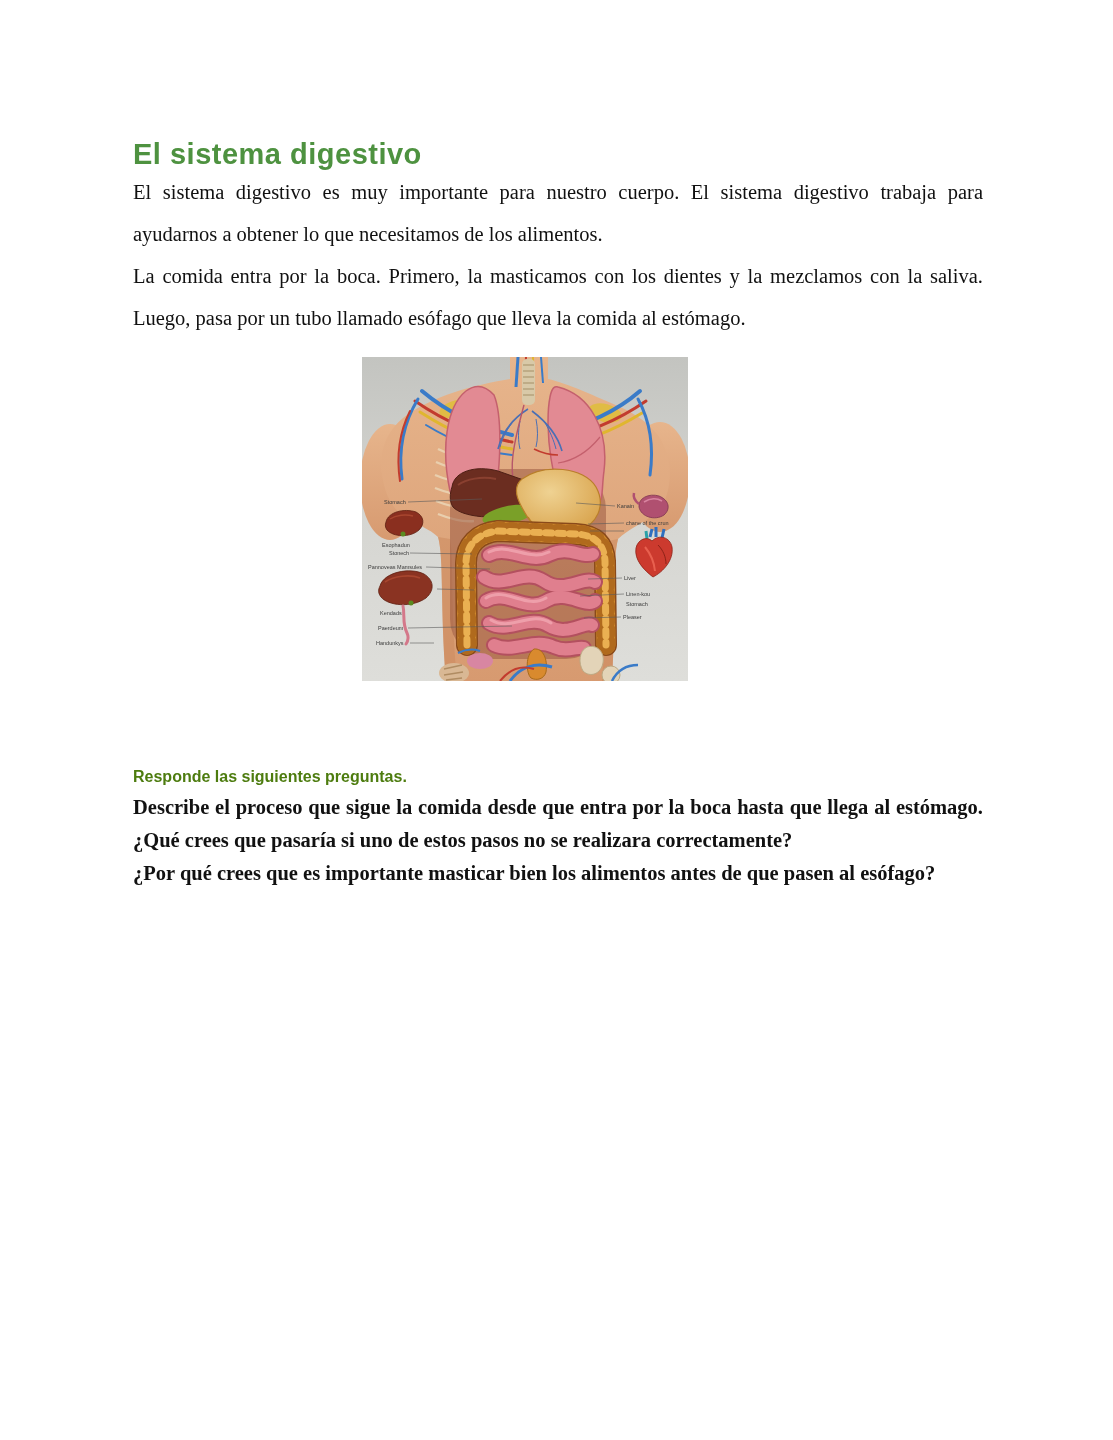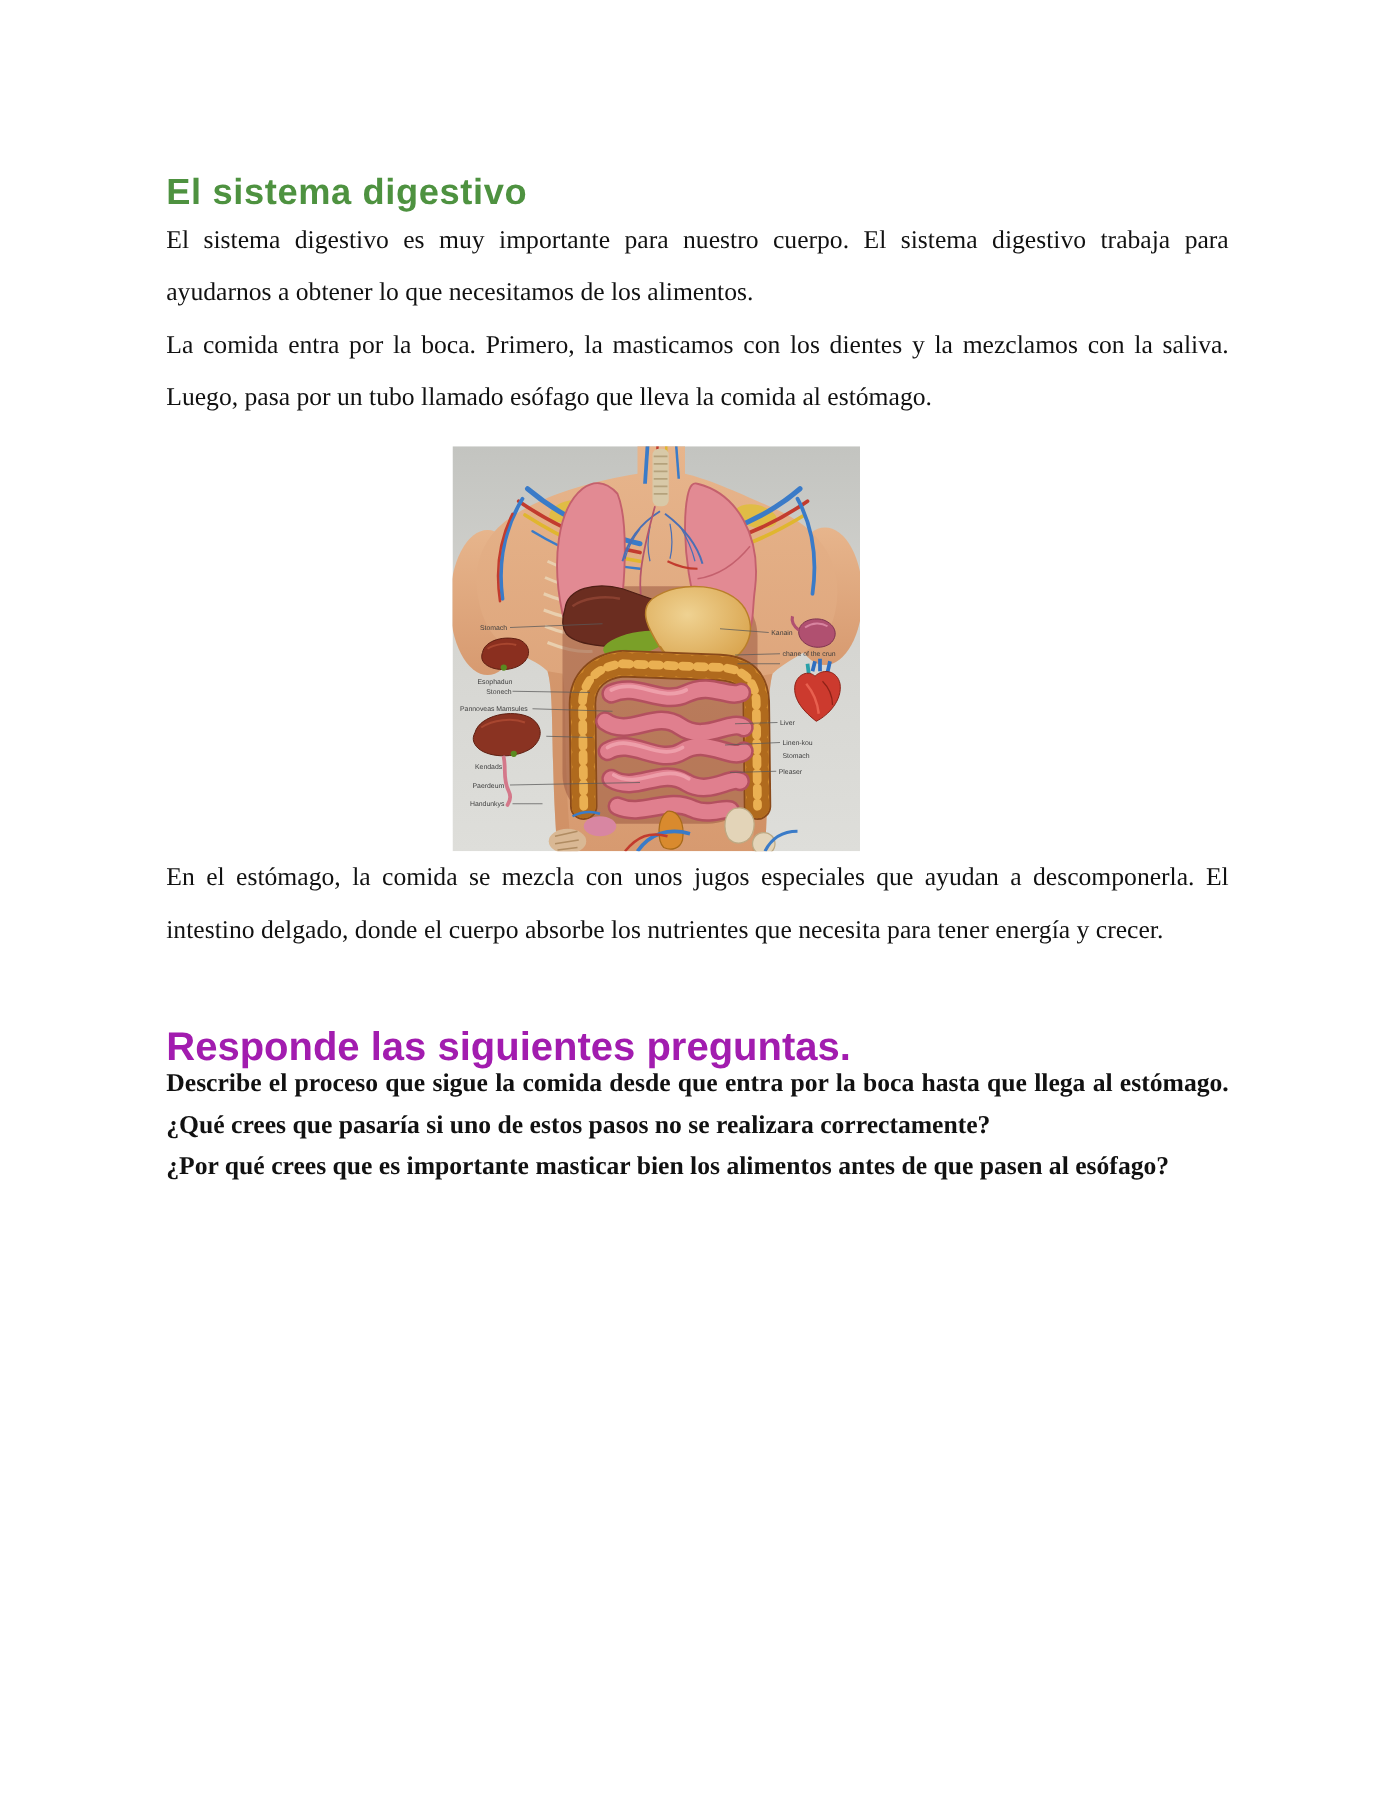--- a/index.html
+++ b/index.html
@@ -31,26 +31,26 @@
   .p1 { margin-top: 42px; }
   .p2 { margin-top: 17px; }
   .p3 { margin-top: 24px; }
   .figure-wrap {
     margin: 18px 0 0 229px;
     width: 326px;
     height: 324px;
   }
   .figure-wrap svg { display:block; width:326px; height:324px; }
   .section-heading {
-    margin: 58px 0 0 0;
+    margin: 82px 0 0 0;
     font-family: "Liberation Sans", sans-serif;
     font-weight: bold;
-    font-size: 32px;
+    font-size: 16px;
     line-height: 28px;
-    color: #a21caf;
+    color: #4d7c0f;
   }
   p.question {
     margin: 0;
     font-size: 20.5px;
     line-height: 33px;
     font-weight: bold;
     text-align: justify;
   }
   .q1 { margin-top: 31px; text-align: left; }
   .q2 { margin-top: 36px; }
@@ -270,21 +270,20 @@
           <text class="fig-label" x="255" y="151">Kanain</text>
           <text class="fig-label" x="264" y="168">chane of the crun</text>
           <text class="fig-label" x="262" y="223">Liver</text>
           <text class="fig-label" x="264" y="239">Linen-kou</text>
           <text class="fig-label" x="264" y="249">Stomach</text>
           <text class="fig-label" x="261" y="262">Pleaser</text>
         </g>
       </svg>
     </div>
 
-    <p class="body p3">En el estómago, la comida se mezcla con unos jugos especiales que ayudan a descomponerla. El intestino delgado, donde el cuerpo absorbe los nutrientes que necesita para tener energía y crecer.</p>
 
     <h2 class="section-heading">Responde las siguientes preguntas.</h2>
 
     <p class="question q2">Describe el proceso que sigue la comida desde que entra por la boca hasta que llega al estómago. ¿Qué crees que pasaría si uno de estos pasos no se realizara correctamente?</p>
     <p class="question q1">¿Por qué crees que es importante masticar bien los alimentos antes de que pasen al esófago?</p>
 
   </div>
 
   <div class="page-number">25</div>
 </div>

